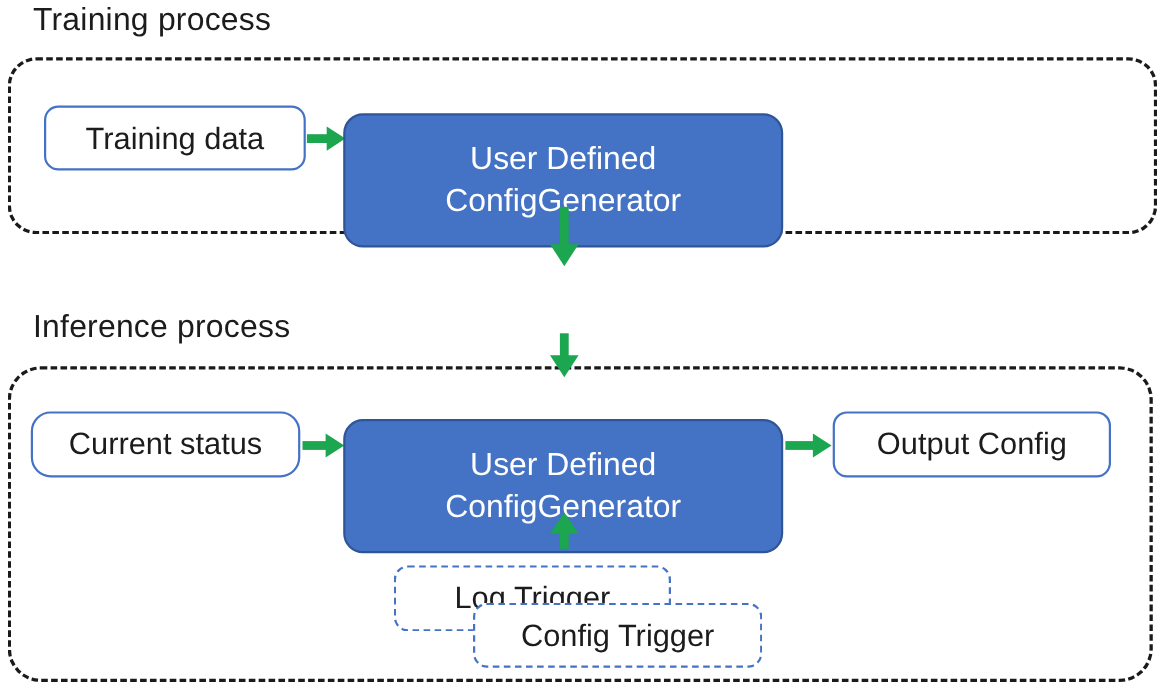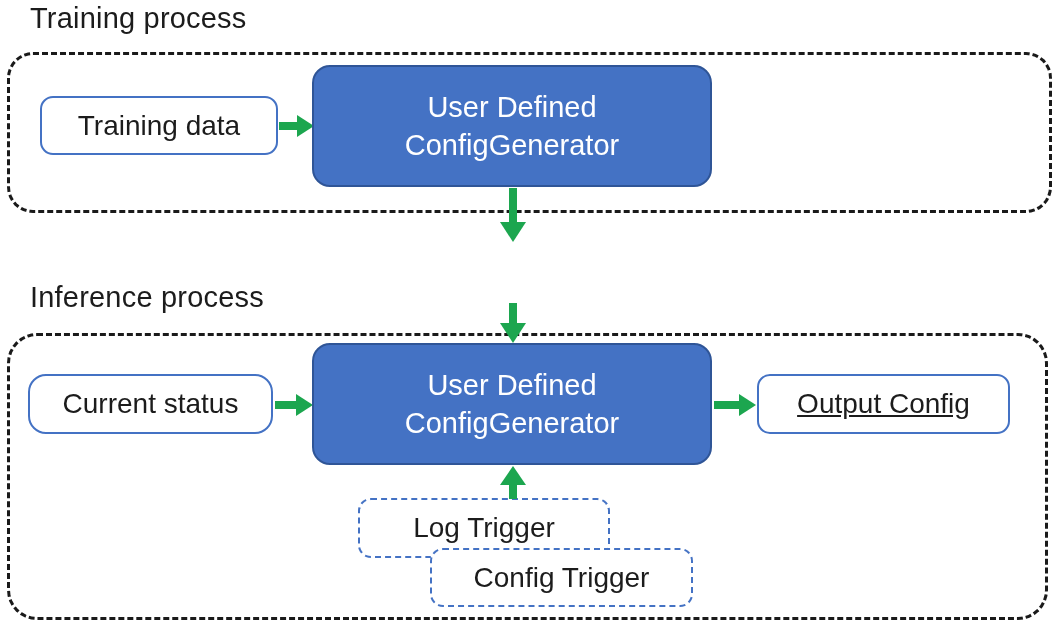--- a/index.html
+++ b/index.html
@@ -48,20 +48,21 @@
     position:absolute;
     box-sizing:border-box;
     width:400px;height:122px;
     background:var(--node-fill);
     border:2.5px solid var(--node-border);
     border-radius:18px;
     display:flex;flex-direction:column;align-items:center;justify-content:center;
     color:var(--node-text);
     font-size:29px;line-height:38px;
     text-align:center;
+    margin-top:38px;
   }
   .trigger-box{
     position:absolute;
     box-sizing:border-box;
     background:#ffffff;
     border:2.5px dashed var(--trigger-border);
     border-radius:13px;
     display:flex;align-items:center;justify-content:center;
     font-size:28px;color:var(--text);
     white-space:nowrap;
@@ -87,22 +88,22 @@
   
   #training-label{left:18px;top:2px;}
   #training-container{left:7px;top:52px;width:1045px;height:161px;border-radius:26px;}
   #training-data-box{left:40px;top:96px;width:238px;height:59px;}
   #gen-training{left:312px;top:65px;}
   #checkpoint-box{left:394px;top:242px;width:239px;height:60px;}
   #inference-label{left:18px;top:281px;}
   #inference-container{left:7px;top:333px;width:1041px;height:287px;border-radius:30px;}
   #current-status-box{left:28px;top:374px;width:245px;height:60px;border-radius:18px;}
   #gen-inference{left:312px;top:343px;}
-  #output-config-box{left:757px;top:374px;width:253px;height:60px;text-decoration:underline;}
-  #log-trigger-box{left:358px;top:498px;width:252px;height:60px;z-index:3;}
+  #output-config-box{left:757px;top:374px;width:253px;height:60px;}
+  #log-trigger-box{left:358px;top:514px;width:252px;height:60px;z-index:3;}
   #clock-trigger-box{left:430px;top:548px;width:263px;height:59px;z-index:4;}
 
   
   #arr1-shaft{left:279px;top:122px;width:20px;height:8px;}
   #arr1-head{left:297px;top:115px;}
   #arr2-shaft{left:509px;top:188px;width:8px;height:35px;}
   #arr2-head{left:500px;top:222px;}
   #arr3-shaft{left:509px;top:303px;width:8px;height:21px;}
   #arr3-head{left:500px;top:323px;}
   #arr4-shaft{left:275px;top:401px;width:23px;height:8px;}

